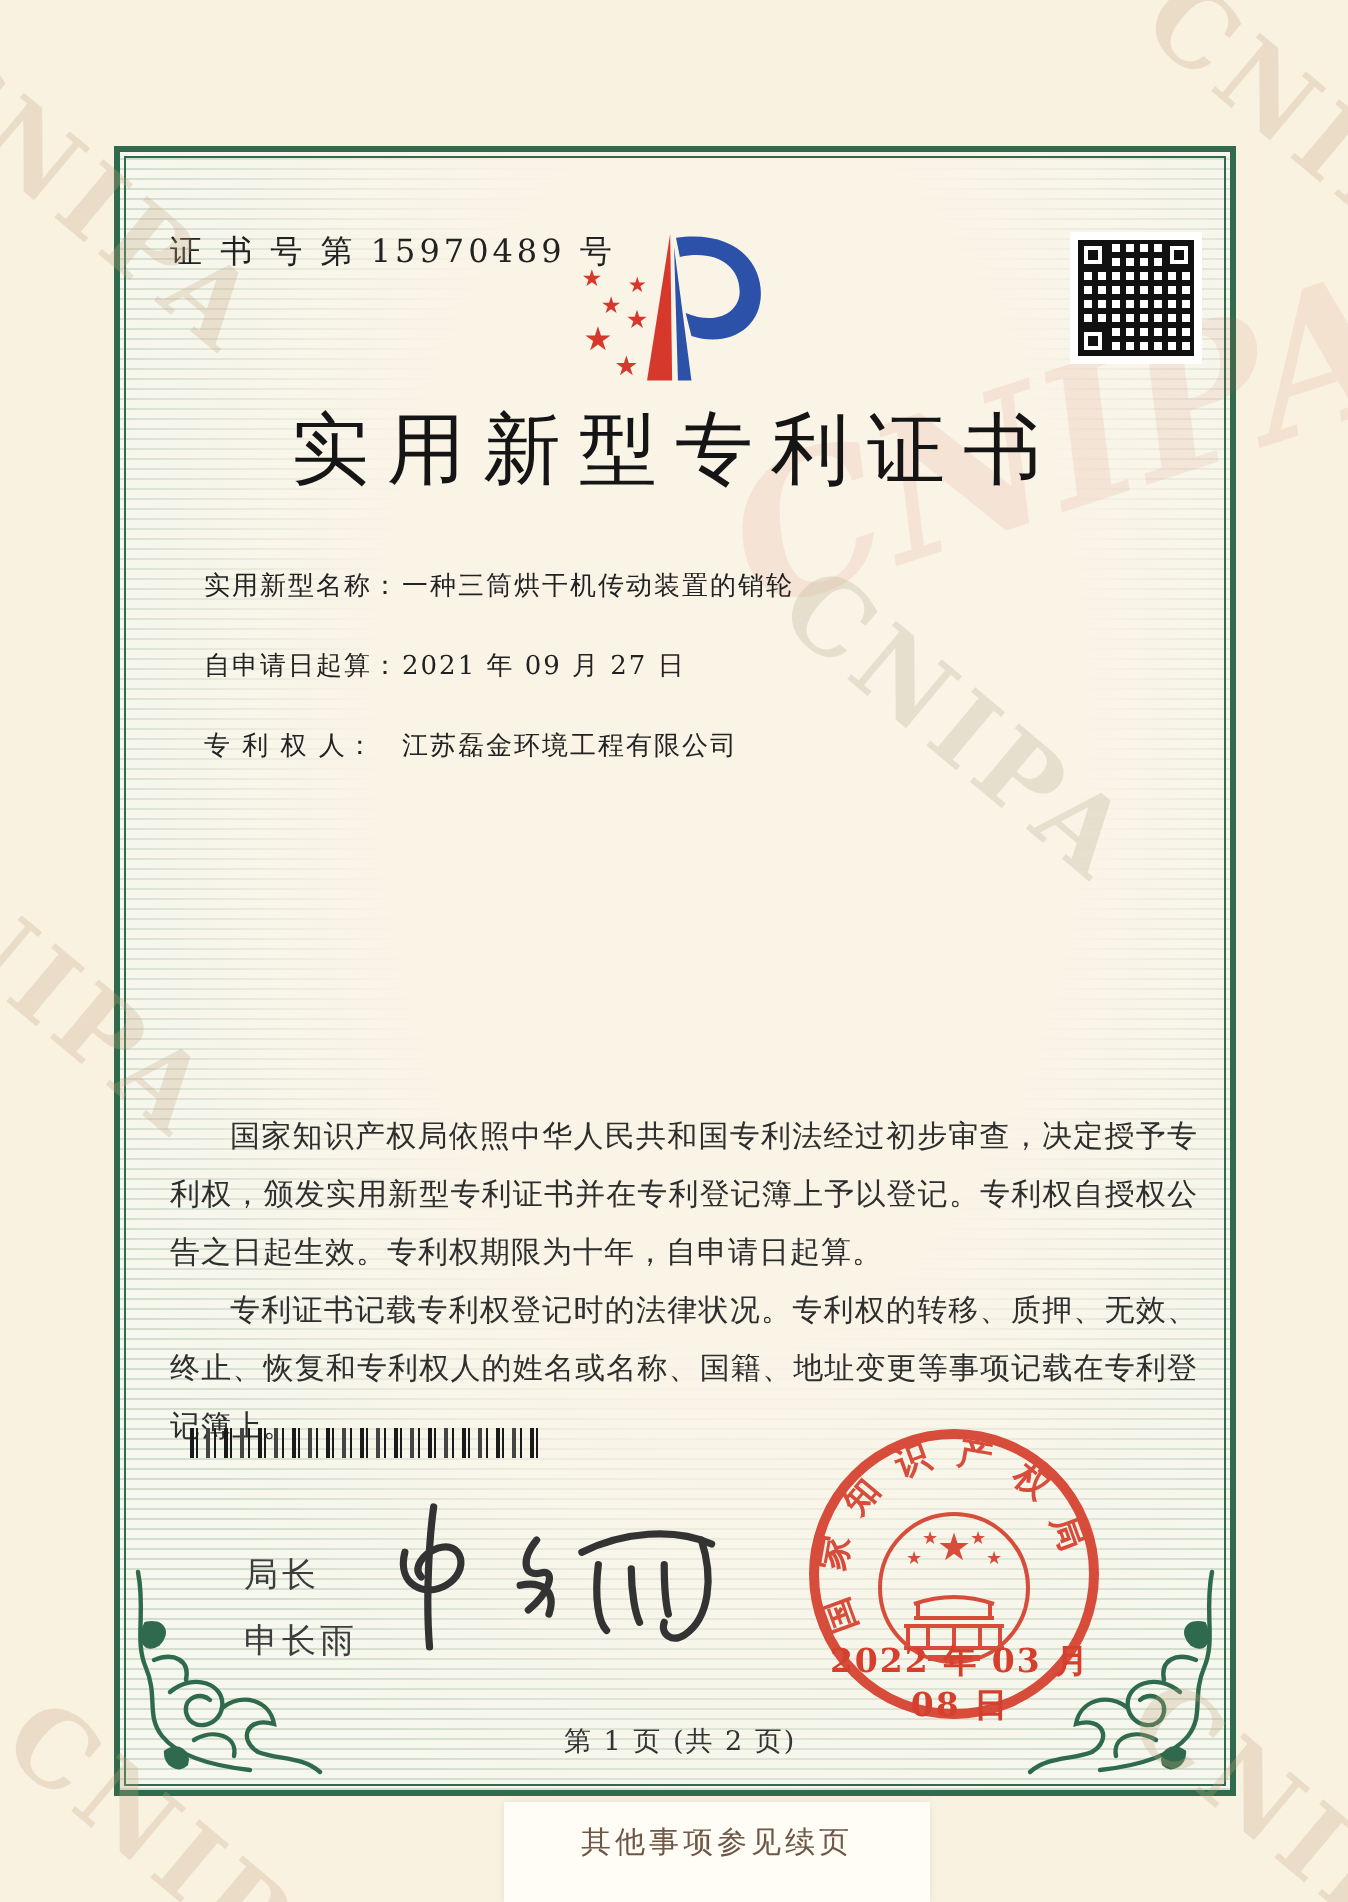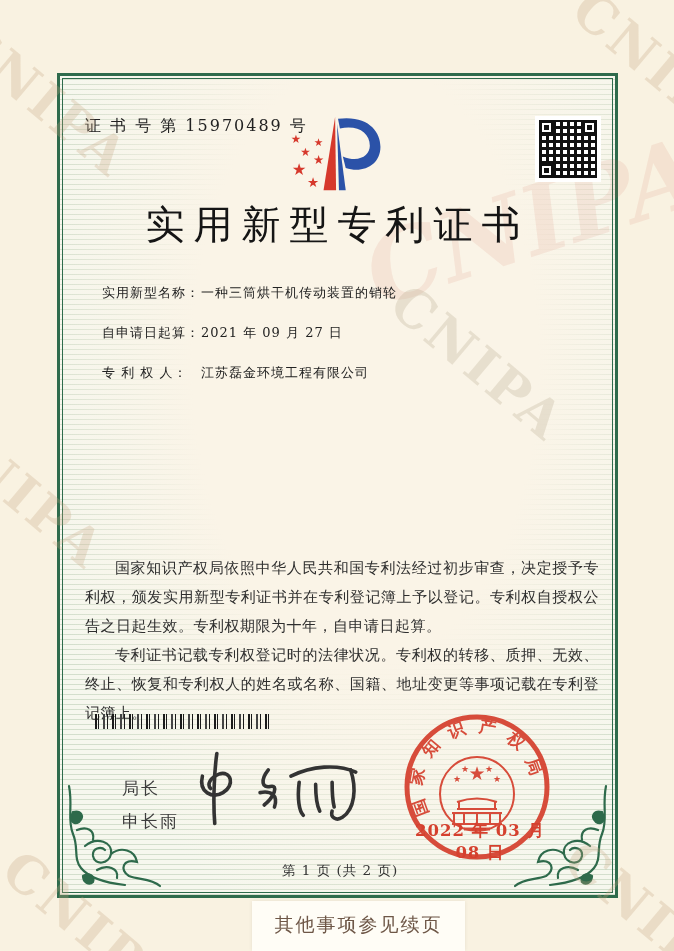--- a/index.html
+++ b/index.html
@@ -93,21 +93,21 @@
   
   .corner{position:absolute;width:100px;height:108px;bottom:3px;}
   .corner.bl{left:3px;}
   .corner.br{right:3px;transform:scaleX(-1);}
   
   .tab{
     position:absolute;left:252px;top:901px;width:213px;height:50px;background:#fffdf6;
     box-shadow:0 0 4px rgba(0,0,0,0.08);z-index:4;
   }
   .tab-text{
-    margin-top:11px;text-align:center;font-size:19px;color:#6e5747;letter-spacing:2px;
+    margin-top:11px;text-align:center;font-size:15px;color:#6e5747;letter-spacing:2px;
   }
 </style>
 </head>
 <body>
 
 <span class="wm" style="left:-18px;top:8px;">CNIPA</span>
 <span class="wm" style="left:600px;top:-22px;">CNIPA</span>
 <span class="wm inner" style="left:418px;top:272px;">CNIPA</span>
 <span class="wm" style="left:-42px;top:400px;">CNIPA</span>
 <span class="wm" style="left:30px;top:838px;">CNIPA</span>

